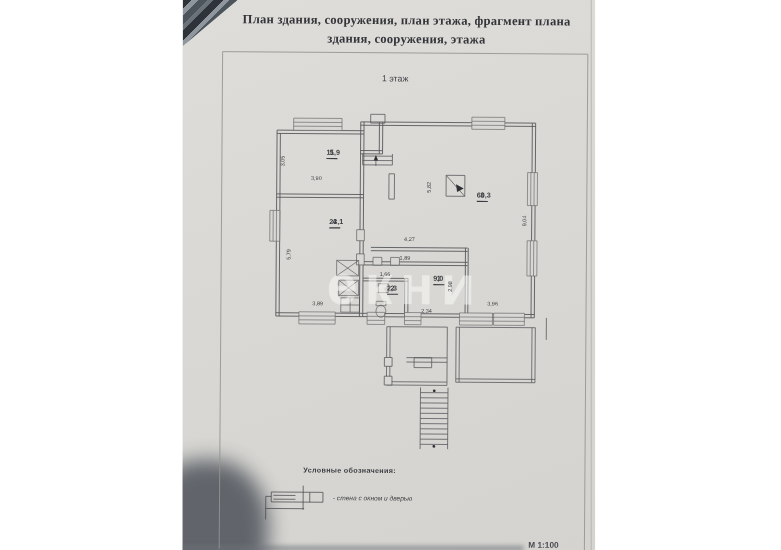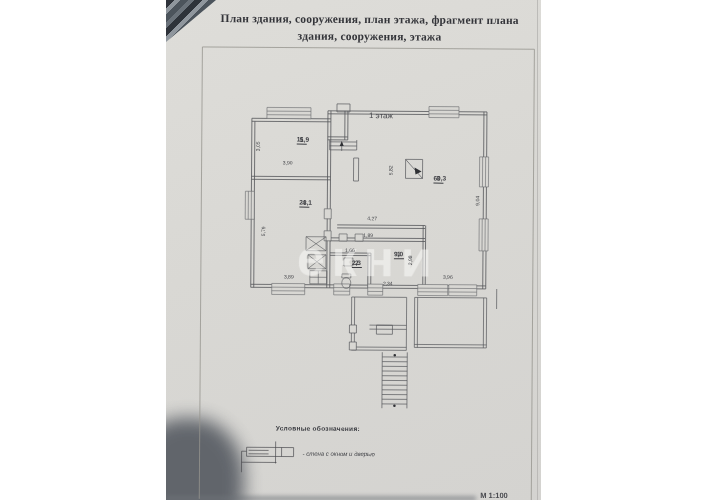--- a/index.html
+++ b/index.html
@@ -17,21 +17,21 @@
   #paper-edge{position:absolute;left:371px;top:0;width:1px;height:500px;background:#b4b3b0;opacity:.8;}
   #photo-bottom-edge{position:absolute;left:0;top:496px;width:310px;height:5px;background:#70747a;filter:blur(2px);opacity:.6;}
 
   
   #plan-layer{position:absolute;left:0;top:0;width:710px;height:500px;transform:rotate(.4deg);transform-origin:353px 250px;}
   #plan-layer span{position:absolute;white-space:nowrap;}
 
   .title{font-family:"Liberation Serif",serif;font-weight:bold;font-size:11.5px;letter-spacing:.2px;
          left:368px;transform:translateX(-50%);color:#34353a;}
   #title1{top:13px;} #title2{top:30px;}
-  #floor-label{left:380px;top:67px;transform:translateX(-50%);font-size:8px;color:#44454a;margin-top:44px;}
+  #floor-label{left:358px;top:67px;transform:translateX(-50%);font-size:8px;color:#44454a;}
 
   #watermark{left:297px;top:230px;font-size:50px;font-weight:bold;letter-spacing:7px;
              color:rgba(252,252,250,.52);filter:blur(.4px);}
 
   .room-label{text-align:center;transform:translateX(-50%);line-height:1.25;}
   .room-label .num{display:inline-block;font-size:6.5px;font-weight:bold;border-bottom:.8px solid #3c3d42;padding:0 3px;}
   .room-label .area{display:block;font-size:6.5px;font-weight:bold;}
 
   .dim{font-size:5px;color:#3f4045;}
 

